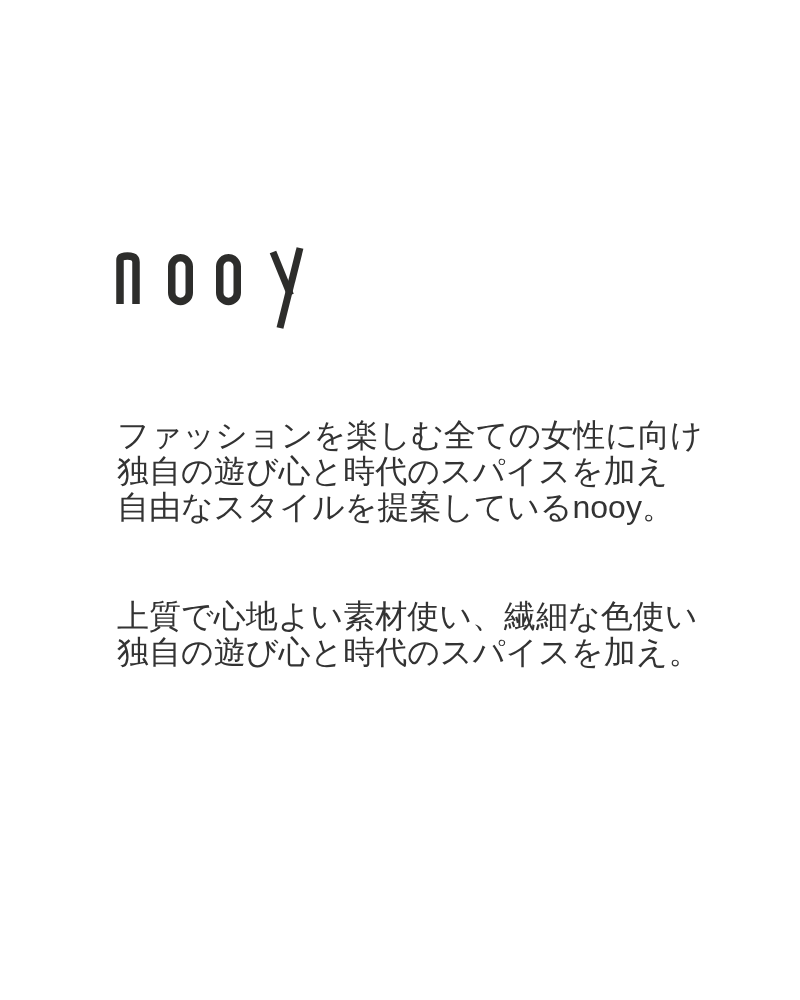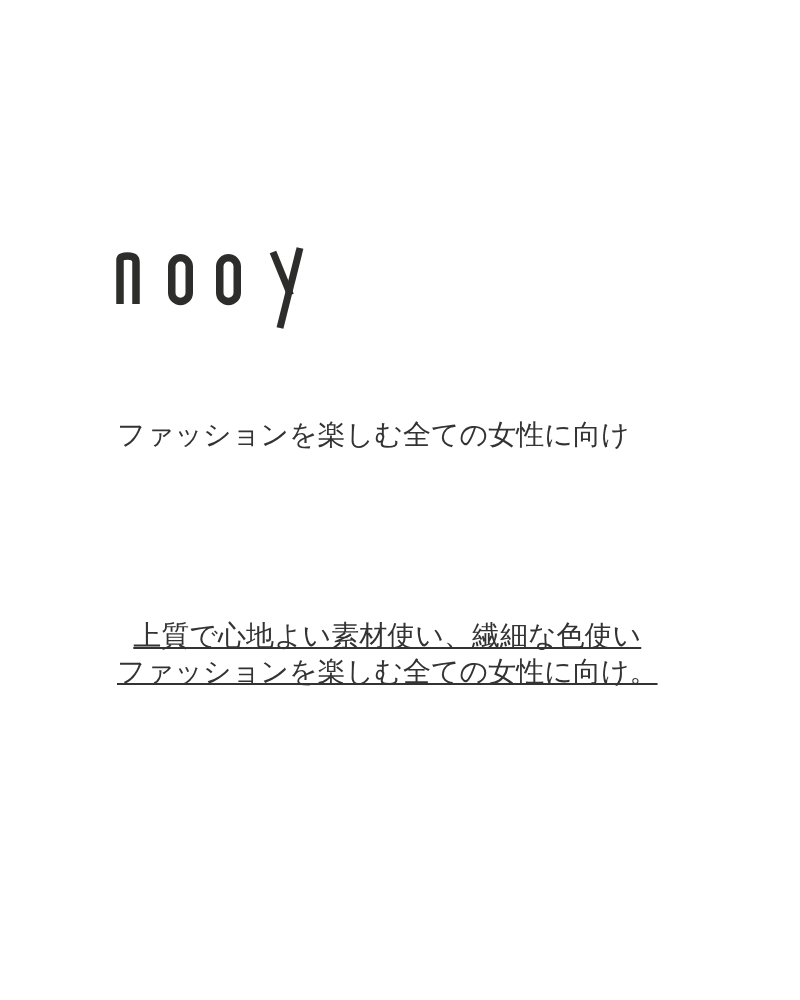--- a/index.html
+++ b/index.html
@@ -40,30 +40,29 @@
   .brand-logo .stroke-thin {
     fill: none;
     stroke: #2d2d2b;
     stroke-width: 7px;
     stroke-linecap: butt;
   }
   .para {
     position: absolute;
     left: 117px;
     color: #333333;
-    font-size: 28px;
+    font-size: 32px;
     line-height: 36px;
     letter-spacing: 0px;
-    text-align: center;
   }
   .para .line {
     white-space: nowrap;
   }
   .para-1 { top: 417px; }
-  .para-2 { top: 618px; text-decoration: underline; }
+  .para-2 { top: 598px; }
 </style>
 </head>
 <body>
 
 <main class="page">
 
   <div class="brand-logo" role="img" aria-label="nooy">
     <svg viewBox="0 0 200 85" xmlns="http://www.w3.org/2000/svg">
 
       <path class="stroke" d="M 8 58 L 8 14 Q 8 10 15.5 10 Q 24 10 24 16 L 24 58"></path>
@@ -72,20 +71,22 @@
 
       <rect class="stroke" x="107.75" y="11.75" width="17.5" height="43.75" rx="8.75" ry="8.75"></rect>
 
       <line class="stroke-thin" x1="161" y1="6" x2="178.5" y2="49"></line>
       <line class="stroke-thin" x1="188" y1="2" x2="168" y2="82"></line>
     </svg>
   </div>
 
   <section class="para para-1">
     <div class="line">ファッションを楽しむ全ての女性に向け</div>
+    <div class="line">独自の遊び心と時代のスパイスを加え</div>
+    <div class="line">自由なスタイルを提案しているnooy。</div>
   </section>
 
   <section class="para para-2">
     <div class="line">上質で心地よい素材使い、繊細な色使い</div>
-    <div class="line">ファッションを楽しむ全ての女性に向け。</div>
+    <div class="line">独自の遊び心と時代のスパイスを加え。</div>
   </section>
 
 </main>
 
 </body></html>

